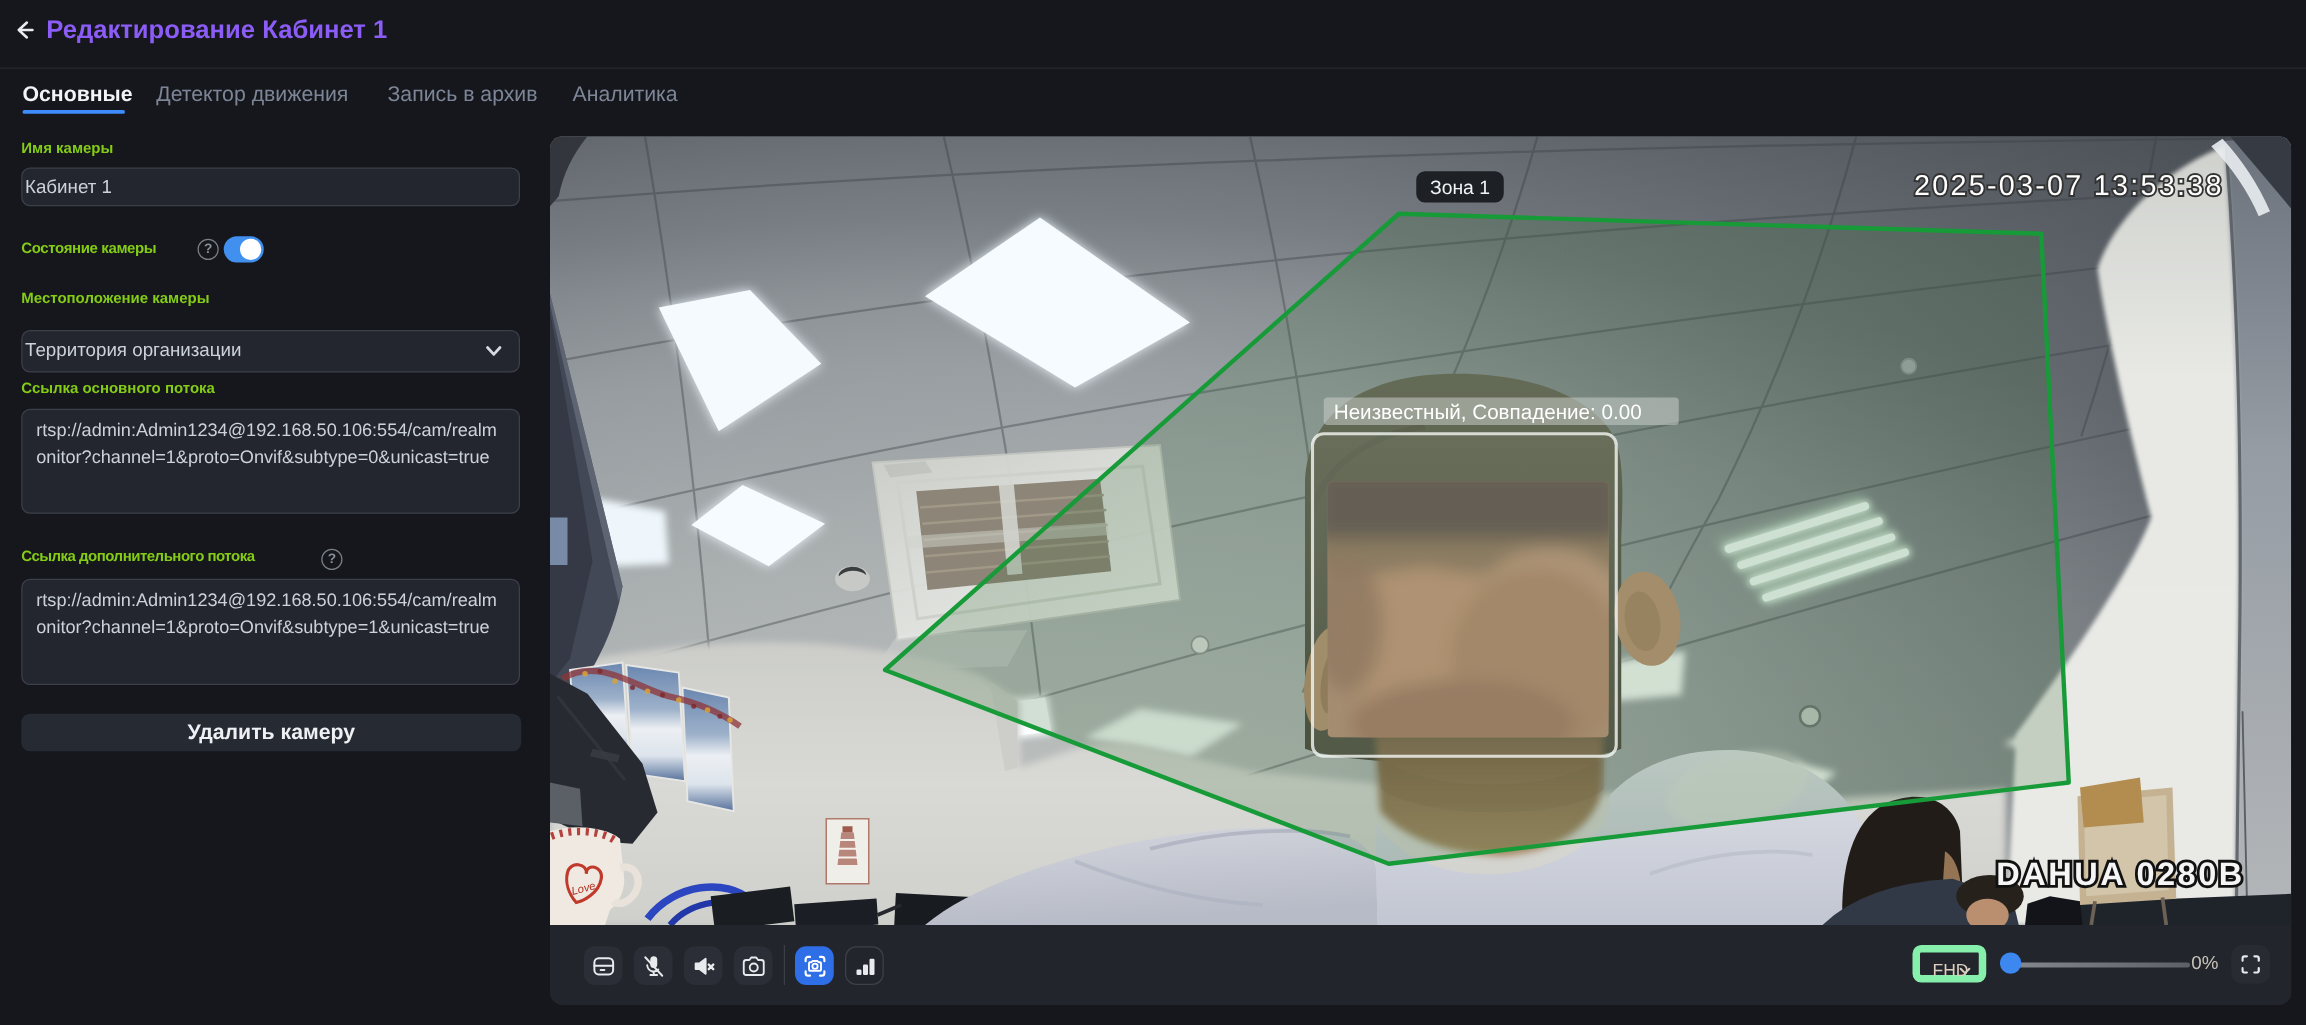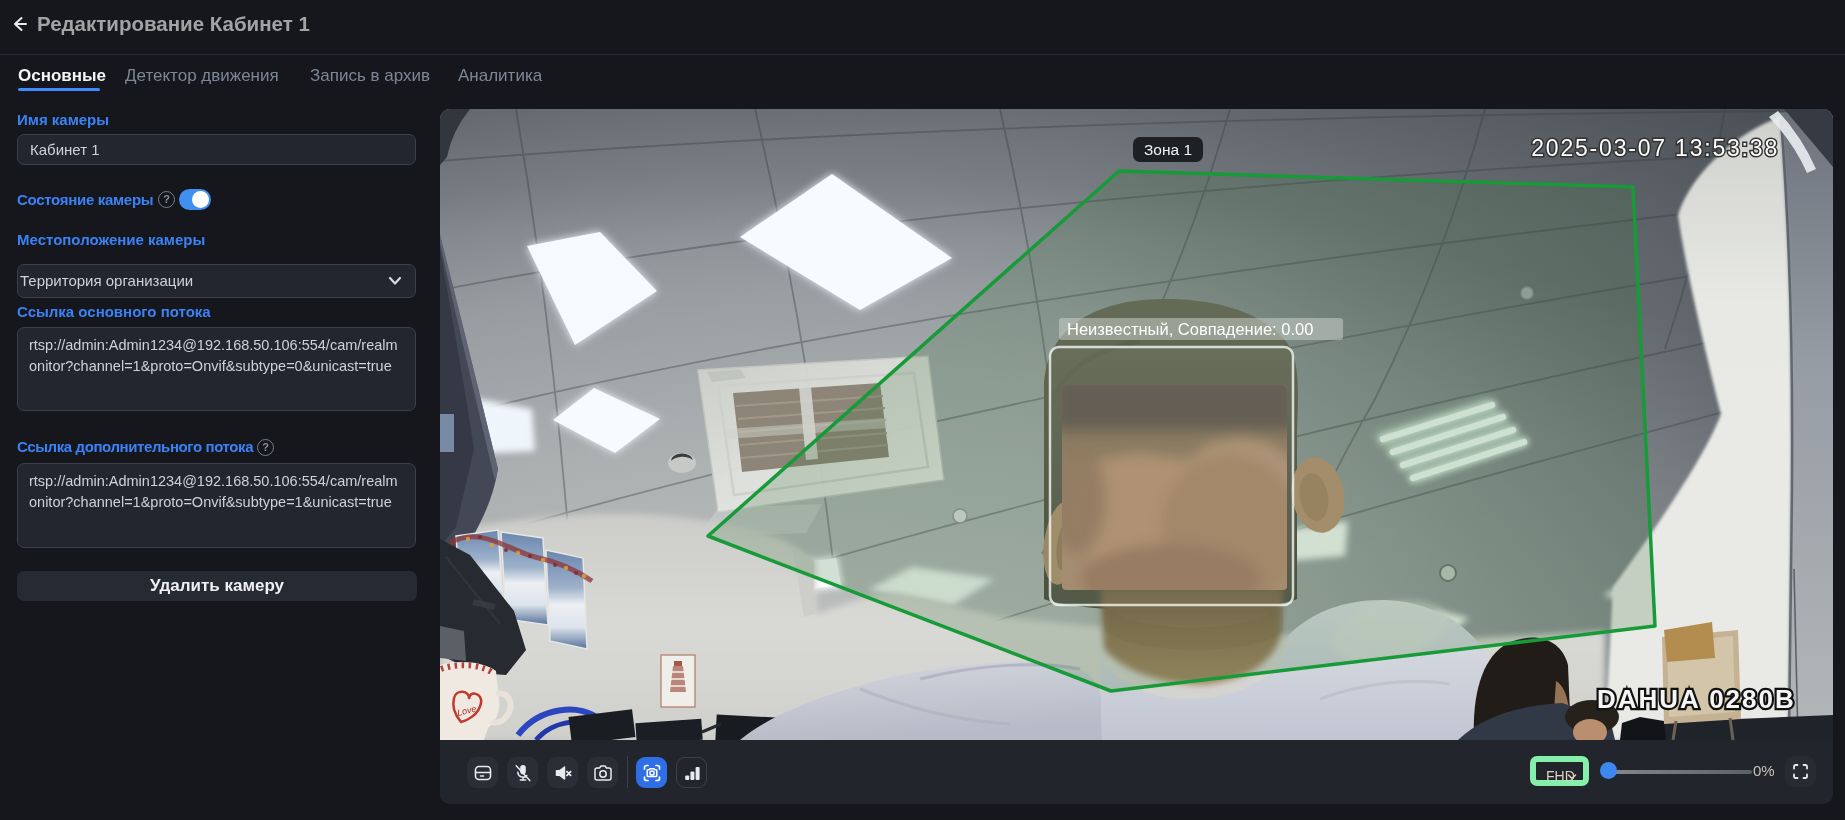--- a/index.html
+++ b/index.html
@@ -2,27 +2,27 @@
 <html><head>
 <meta charset="utf-8">
 <style>
   * { margin:0; padding:0; box-sizing:border-box; }
   html,body { width:1845px; height:820px; background:#15171c; font-family:"Liberation Sans", sans-serif; overflow:hidden; }
   #page { position:relative; width:1845px; height:820px; background:#15171c; }
 
   
   .hdr { position:absolute; left:0; top:0; width:1845px; height:55px; border-bottom:1px solid #262932; }
   .back { position:absolute; left:9px; top:14px; width:20px; height:20px; color:#e8ebef; }
-  .title { position:absolute; left:37px; top:12px; font-size:20.5px; font-weight:700; color:#a3a3a3; }
+  .title { position:absolute; left:37px; top:12px; font-size:20.5px; font-weight:700; color:#8b5cf6; }
   .tab { position:absolute; top:11px; font-size:17px; font-weight:400; color:#7d8697; white-space:nowrap; }
   .tab.active { color:#f2f4f6; }
   .tabline { position:absolute; left:18px; top:88px; width:82px; height:3px; background:#3d8bfd; border-radius:2px; }
 
   
-  .lbl { position:absolute; font-size:15px; font-weight:700; color:#3b82f6; }
+  .lbl { position:absolute; font-size:12px; font-weight:700; color:#84cc16; }
   .inp { position:absolute; left:17px; width:399px; background:#23262e; border:1px solid #3b4049; border-radius:7px; color:#ccd2da; font-size:15px; }
   .qicon { position:absolute; width:17px; height:17px; border:1.5px solid #787f87; border-radius:50%; color:#8a9199; font-size:11px; font-weight:700; text-align:center; line-height:14px; }
   .switch { position:absolute; left:179px; top:189px; width:32px; height:21px; background:#4190f0; border-radius:11px; }
   .switch .knob { position:absolute; right:2px; top:2px; width:17px; height:17px; background:#fff; border-radius:50%; }
   .delbtn { position:absolute; left:17px; top:571px; width:400px; height:30px; background:#262a32; border-radius:7px; color:#eef0f3; font-size:17px; font-weight:700; text-align:center; line-height:30px; }
 
   
   .video { position:absolute; left:440px; top:109px; width:1393px; height:695px; border-radius:10px; overflow:hidden; background:#22252b; }
   .scene { position:absolute; left:0; top:0; width:1393px; height:631px; }
   .cbar { position:absolute; left:0; top:631px; width:1393px; height:64px; background:#22252b; }
@@ -45,21 +45,21 @@
     </svg>
   <div class="title">Редактирование Кабинет 1</div>
 
   <div class="tab active" style="left:18px; top:66px;font-weight:bold;">Основные</div>
   <div class="tab" style="left:125px; top:66px;">Детектор движения</div>
   <div class="tab" style="left:310px; top:66px;">Запись в архив</div>
   <div class="tab" style="left:458px; top:66px;">Аналитика</div>
   <div class="tabline"></div>
 
   <div class="lbl" style="left:17px; top:111px;">Имя камеры</div>
-  <div class="inp" style="top:134px; height:31px; line-height:29px; padding-left:12px;">Кабинет 1</div>
+  <div class="inp" style="top:134px; height:31px; line-height:29px; padding-left:2px;">Кабинет 1</div>
 
   <div class="lbl" style="left:17px; top:191px; letter-spacing:-0.3px;">Состояние камеры</div>
   <div class="qicon" style="left:158px; top:191px;">?</div>
   <div class="switch">
       <div class="knob"></div>
     </div>
 
   <div class="lbl" style="left:17px; top:231px;">Местоположение камеры</div>
   <div class="inp" style="top:264px; height:34px; line-height:32px; padding-left:2px;">Территория организации
     <svg style="position:absolute; right:13px; top:11px;" width="14" height="10" viewBox="0 0 14 10">

